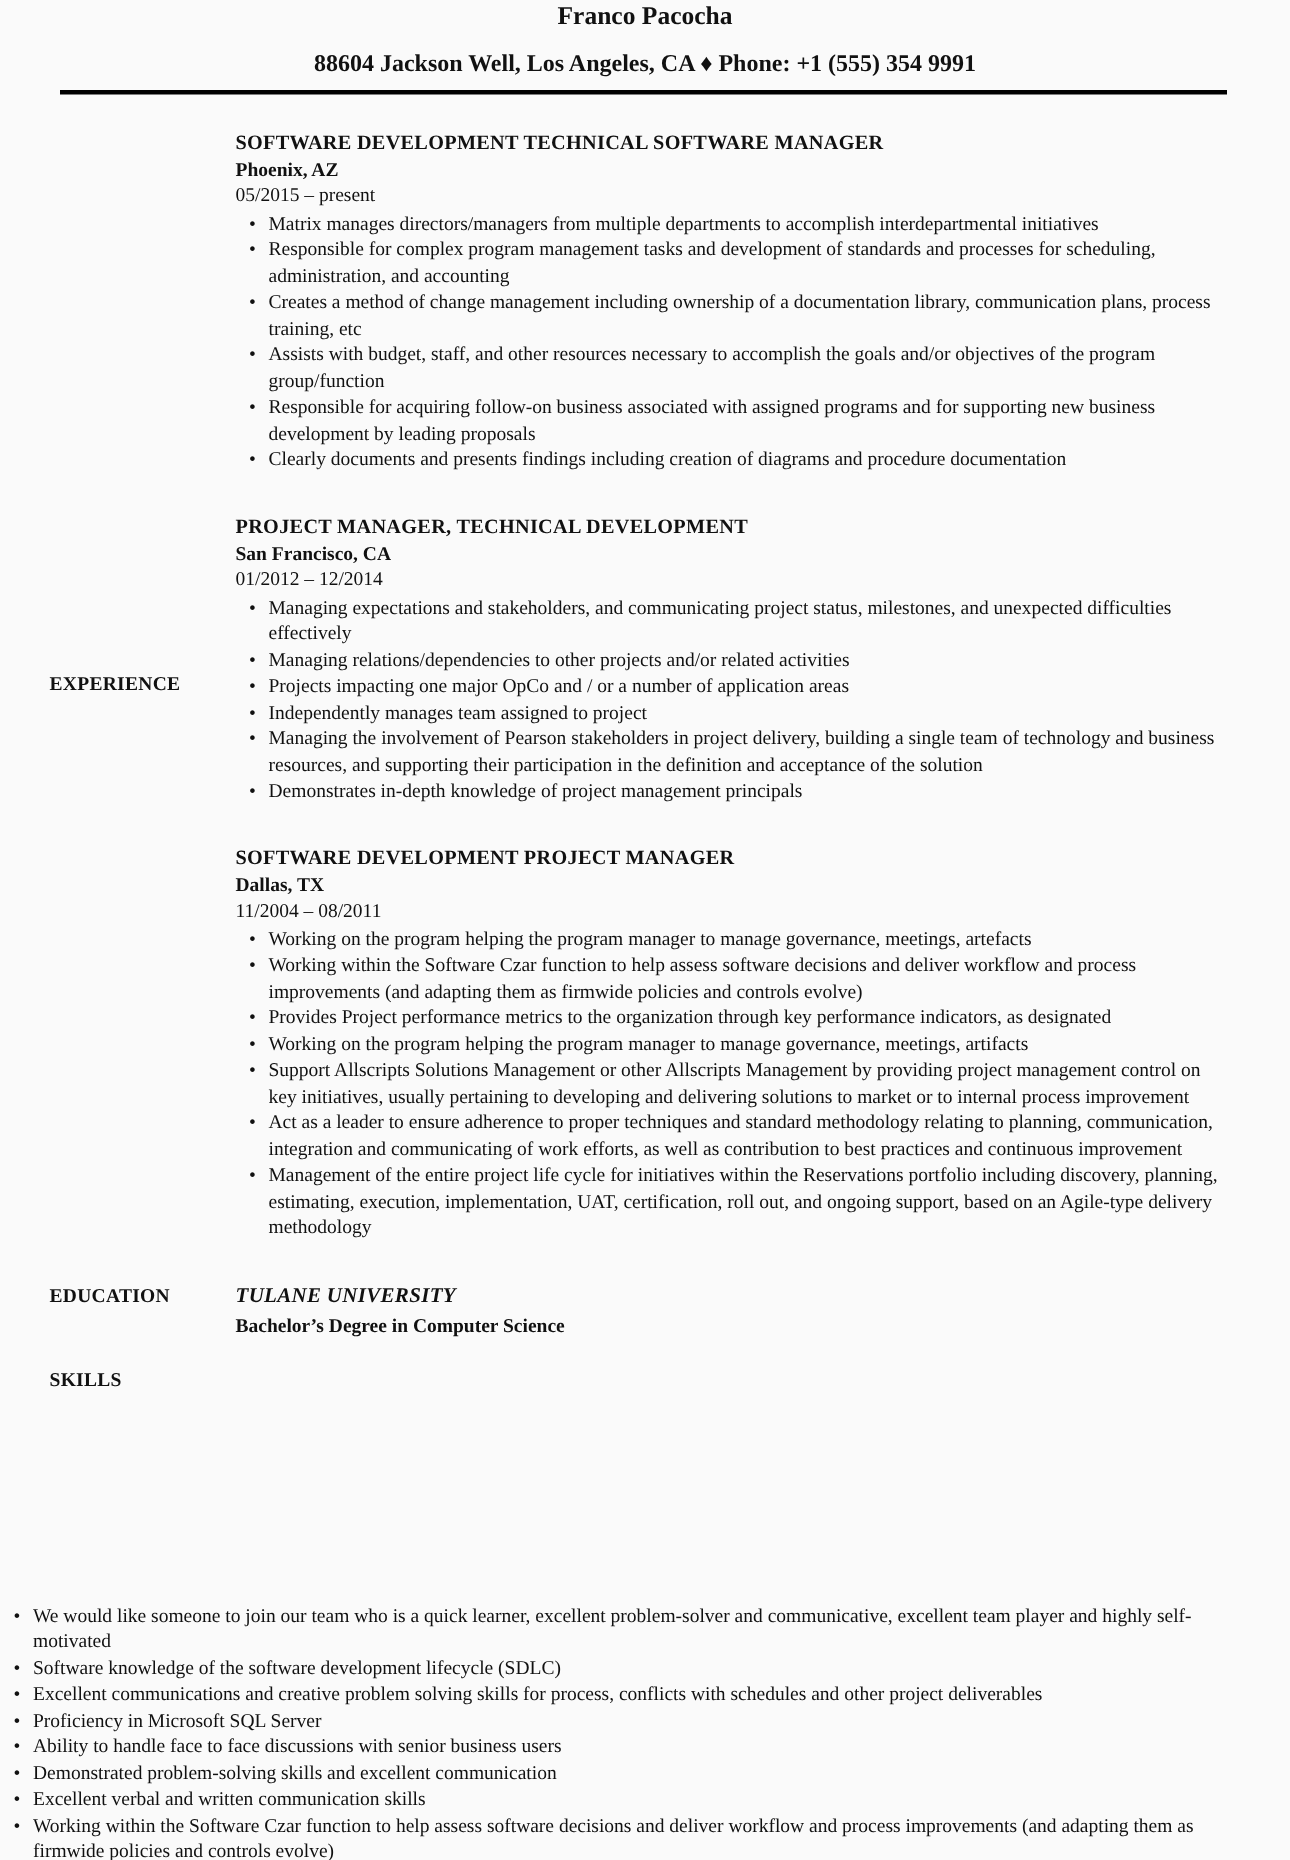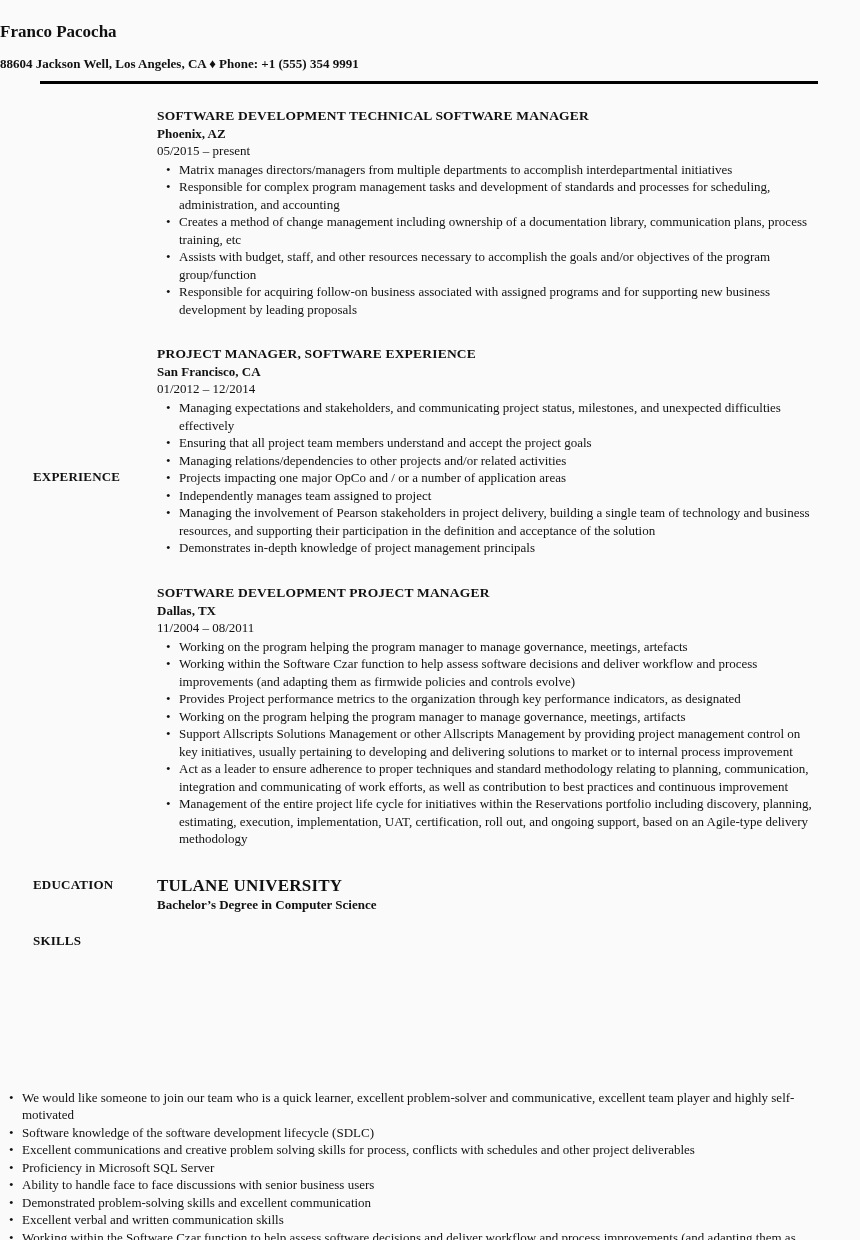--- a/index.html
+++ b/index.html
@@ -9,23 +9,23 @@
     background: #fafafa;
     color: #111;
     font-family: "Liberation Serif", "DejaVu Serif", serif;
     font-size: 13px;
     line-height: 17.5px;
     overflow: hidden;
     position: relative;
     margin: 0 auto;
     box-sizing: border-box;
   }
-  header { padding-top: 21px; }
+  header { text-align: center; }
   .name { font-size: 17px; font-weight: bold; line-height: 22px; }
-  .contact { font-size: 13px; font-weight: bold; margin-top: 12px; }
+  .contact { font-size: 16px; font-weight: bold; margin-top: 12px; }
   .rule { height: 3px; background: #000; margin: 8px 42px 0 40px; }
 
   .section { display: flex; }
   .section-label {
     width: 157px;
     flex: 0 0 157px;
     box-sizing: border-box;
     padding-left: 33px;
     font-weight: bold;
     font-size: 13px;
@@ -45,21 +45,21 @@
 
   ul.bullets { margin: 0; padding: 0 0 0 22px; list-style: none; }
   ul.bullets li { position: relative; }
   ul.bullets li::before {
     content: "\2022";
     position: absolute;
     left: -13px;
     font-size: 13px;
   }
 
-  .school { font-weight: bold; font-size: 17px; line-height: 19px; letter-spacing: 0.2px; }
+  .school { font-weight: bold; font-size: 14px; line-height: 19px; letter-spacing: 0.2px; font-style: italic; }
   .degree { font-weight: bold; line-height: 19px; }
 </style>
 </head>
 <body>
 
 <div class="page">
 
   <header>
     <div class="name">Franco Pacocha</div>
     <div class="contact">88604 Jackson Well, Los Angeles, CA ♦ Phone: +1 (555) 354 9991</div>
@@ -73,30 +73,30 @@
       <article class="job">
         <h3 class="job-title">SOFTWARE DEVELOPMENT TECHNICAL SOFTWARE MANAGER</h3>
         <div class="job-location">Phoenix, AZ</div>
         <div class="job-dates">05/2015 – present</div>
         <ul class="bullets">
           <li>Matrix manages directors/managers from multiple departments to accomplish interdepartmental initiatives</li>
           <li>Responsible for complex program management tasks and development of standards and processes for scheduling, administration, and accounting</li>
           <li>Creates a method of change management including ownership of a documentation library, communication plans, process training, etc</li>
           <li>Assists with budget, staff, and other resources necessary to accomplish the goals and/or objectives of the program group/function</li>
           <li>Responsible for acquiring follow-on business associated with assigned programs and for supporting new business development by leading proposals</li>
+          <li>Clearly documents and presents findings including creation of diagrams and procedure documentation</li>
         </ul>
       </article>
 
       <article class="job">
-        <h3 class="job-title">PROJECT MANAGER, SOFTWARE EXPERIENCE</h3>
+        <h3 class="job-title">PROJECT MANAGER, TECHNICAL DEVELOPMENT</h3>
         <div class="job-location">San Francisco, CA</div>
         <div class="job-dates">01/2012 – 12/2014</div>
         <ul class="bullets">
           <li>Managing expectations and stakeholders, and communicating project status, milestones, and unexpected difficulties effectively</li>
-          <li>Ensuring that all project team members understand and accept the project goals</li>
           <li>Managing relations/dependencies to other projects and/or related activities</li>
           <li>Projects impacting one major OpCo and / or a number of application areas</li>
           <li>Independently manages team assigned to project</li>
           <li>Managing the involvement of Pearson stakeholders in project delivery, building a single team of technology and business resources, and supporting their participation in the definition and acceptance of the solution</li>
           <li>Demonstrates in-depth knowledge of project management principals</li>
         </ul>
       </article>
 
       <article class="job">
         <h3 class="job-title">SOFTWARE DEVELOPMENT PROJECT MANAGER</h3>

